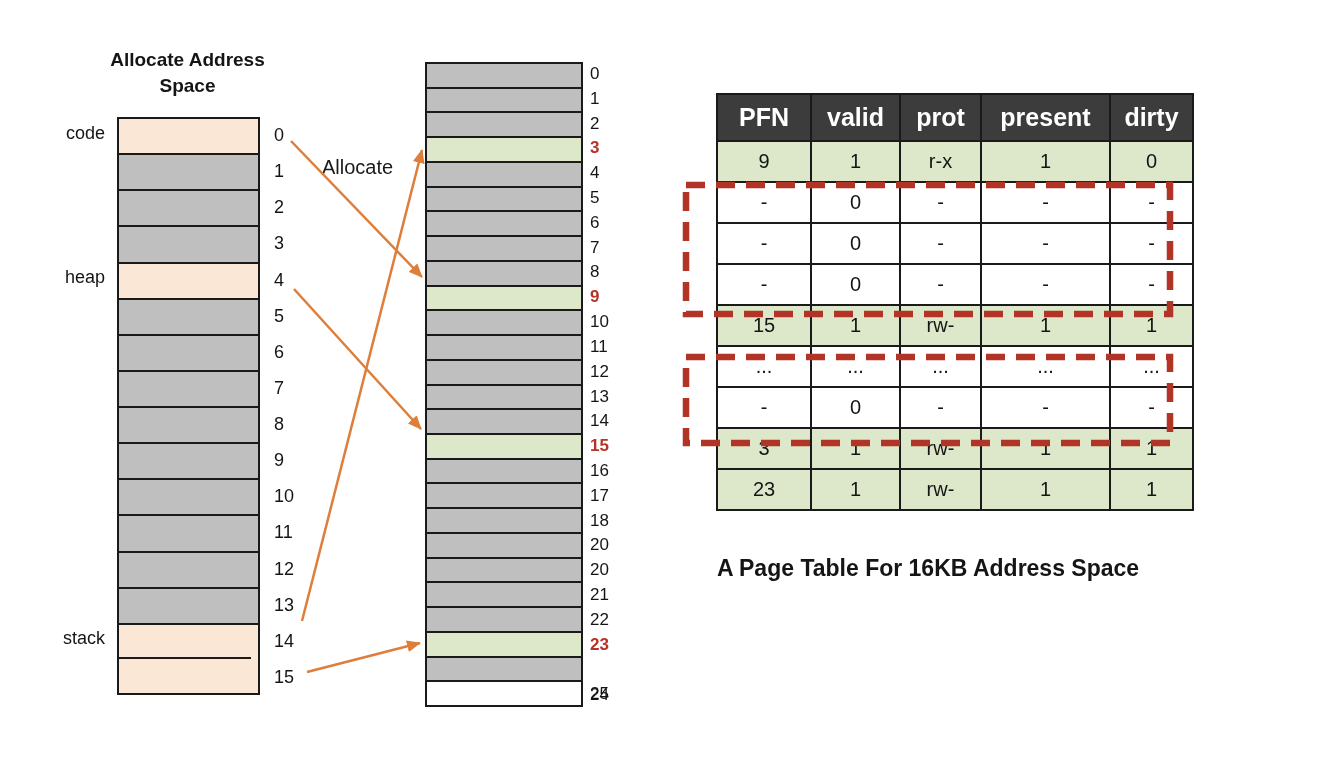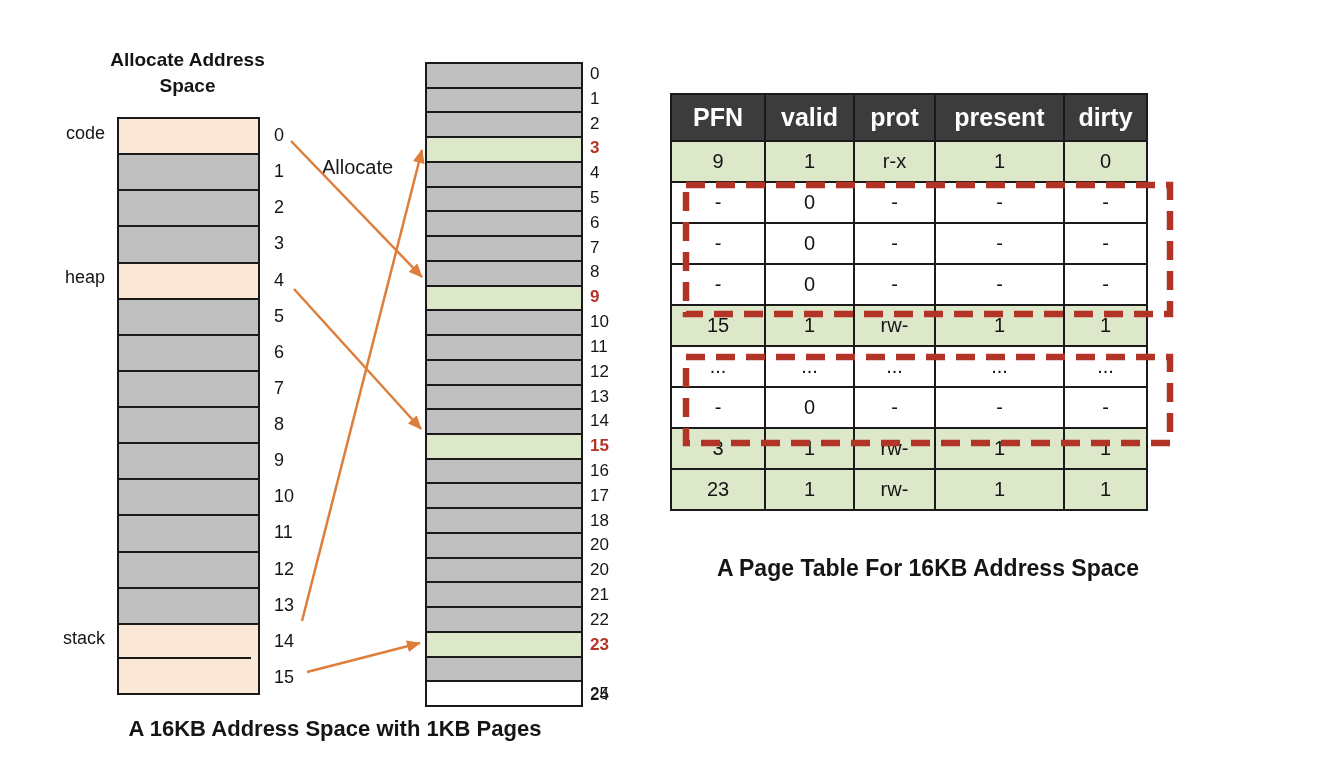--- a/index.html
+++ b/index.html
@@ -98,21 +98,21 @@
       <div class="mrow bg-gray"></div>
       <div class="mrow bg-white last"></div>
     </div>
 
   <div></div>
   <div></div>
   <div></div>
 
   <div class="allocate" style="left:322px;top:156px;">Allocate</div>
 
-  <table class="ptable" style="left:670px;top:93px;width:476px;">
+  <table class="ptable" style="left:716px;top:93px;width:476px;">
     <colgroup>
         <col style="width: 94px;">
         <col style="width: 89px;">
         <col style="width: 81px;">
         <col style="width: 129px;">
         <col style="width: 83px;">
       </colgroup>
     <thead>
         <tr>
           <th>PFN</th>
@@ -182,21 +182,20 @@
         <tr class="valid">
           <td>23</td>
           <td>1</td>
           <td>rw-</td>
           <td>1</td>
           <td>1</td>
         </tr>
       </tbody>
   </table>
 
-  <div class="caption" style="left:85px;top:716px;width:500px;font-size:22px;">A 16KB Address Space with 1KB Pages</div>
   <div class="caption" style="left:688px;top:555px;width:480px;">A Page Table For 16KB Address Space</div>
 
   <svg class="overlay" width="1328" height="762" viewBox="0 0 1328 762">
     <defs>
       <marker id="ah" markerUnits="userSpaceOnUse" markerWidth="15" markerHeight="12" refX="13" refY="6" orient="auto">
         <path d="M0,0 L14,6 L0,12 z" fill="#dd7e3b"></path>
       </marker>
     </defs>
     <g id="arrow-layer">
         <line x1="291" y1="141" x2="422" y2="277" stroke="#dd7e3b" stroke-width="2.5" marker-end="url(#ah)"></line>

